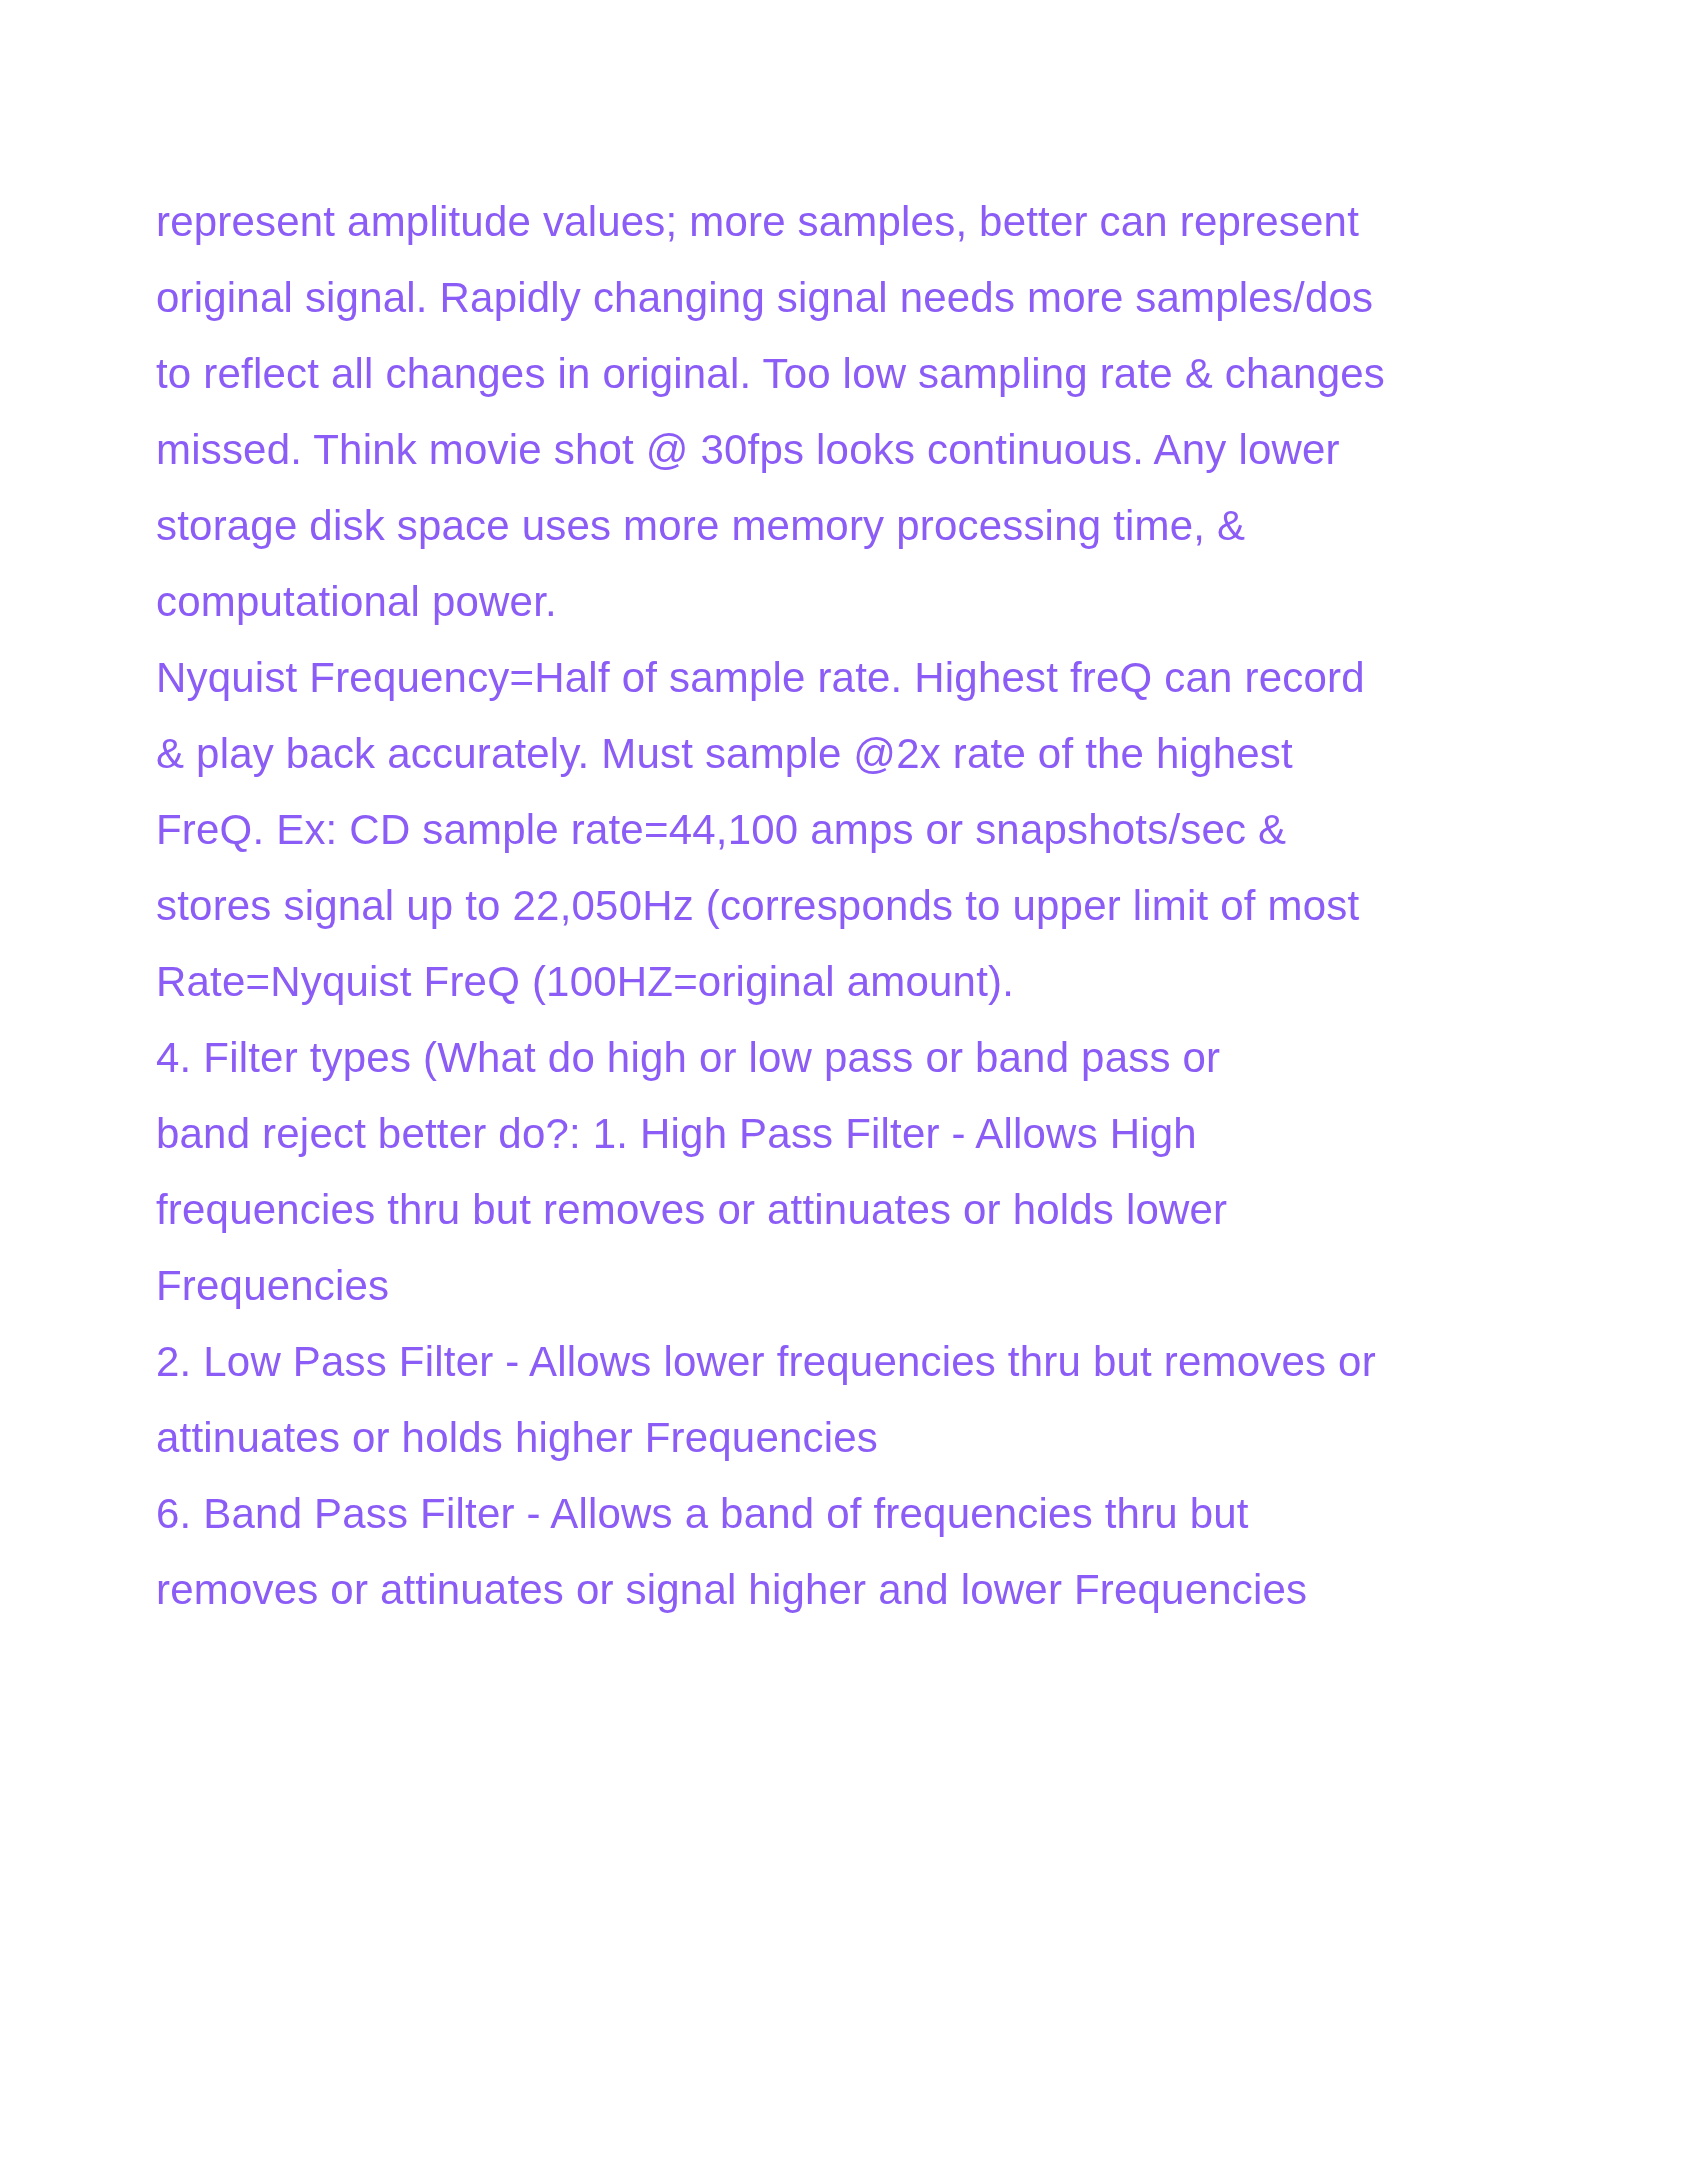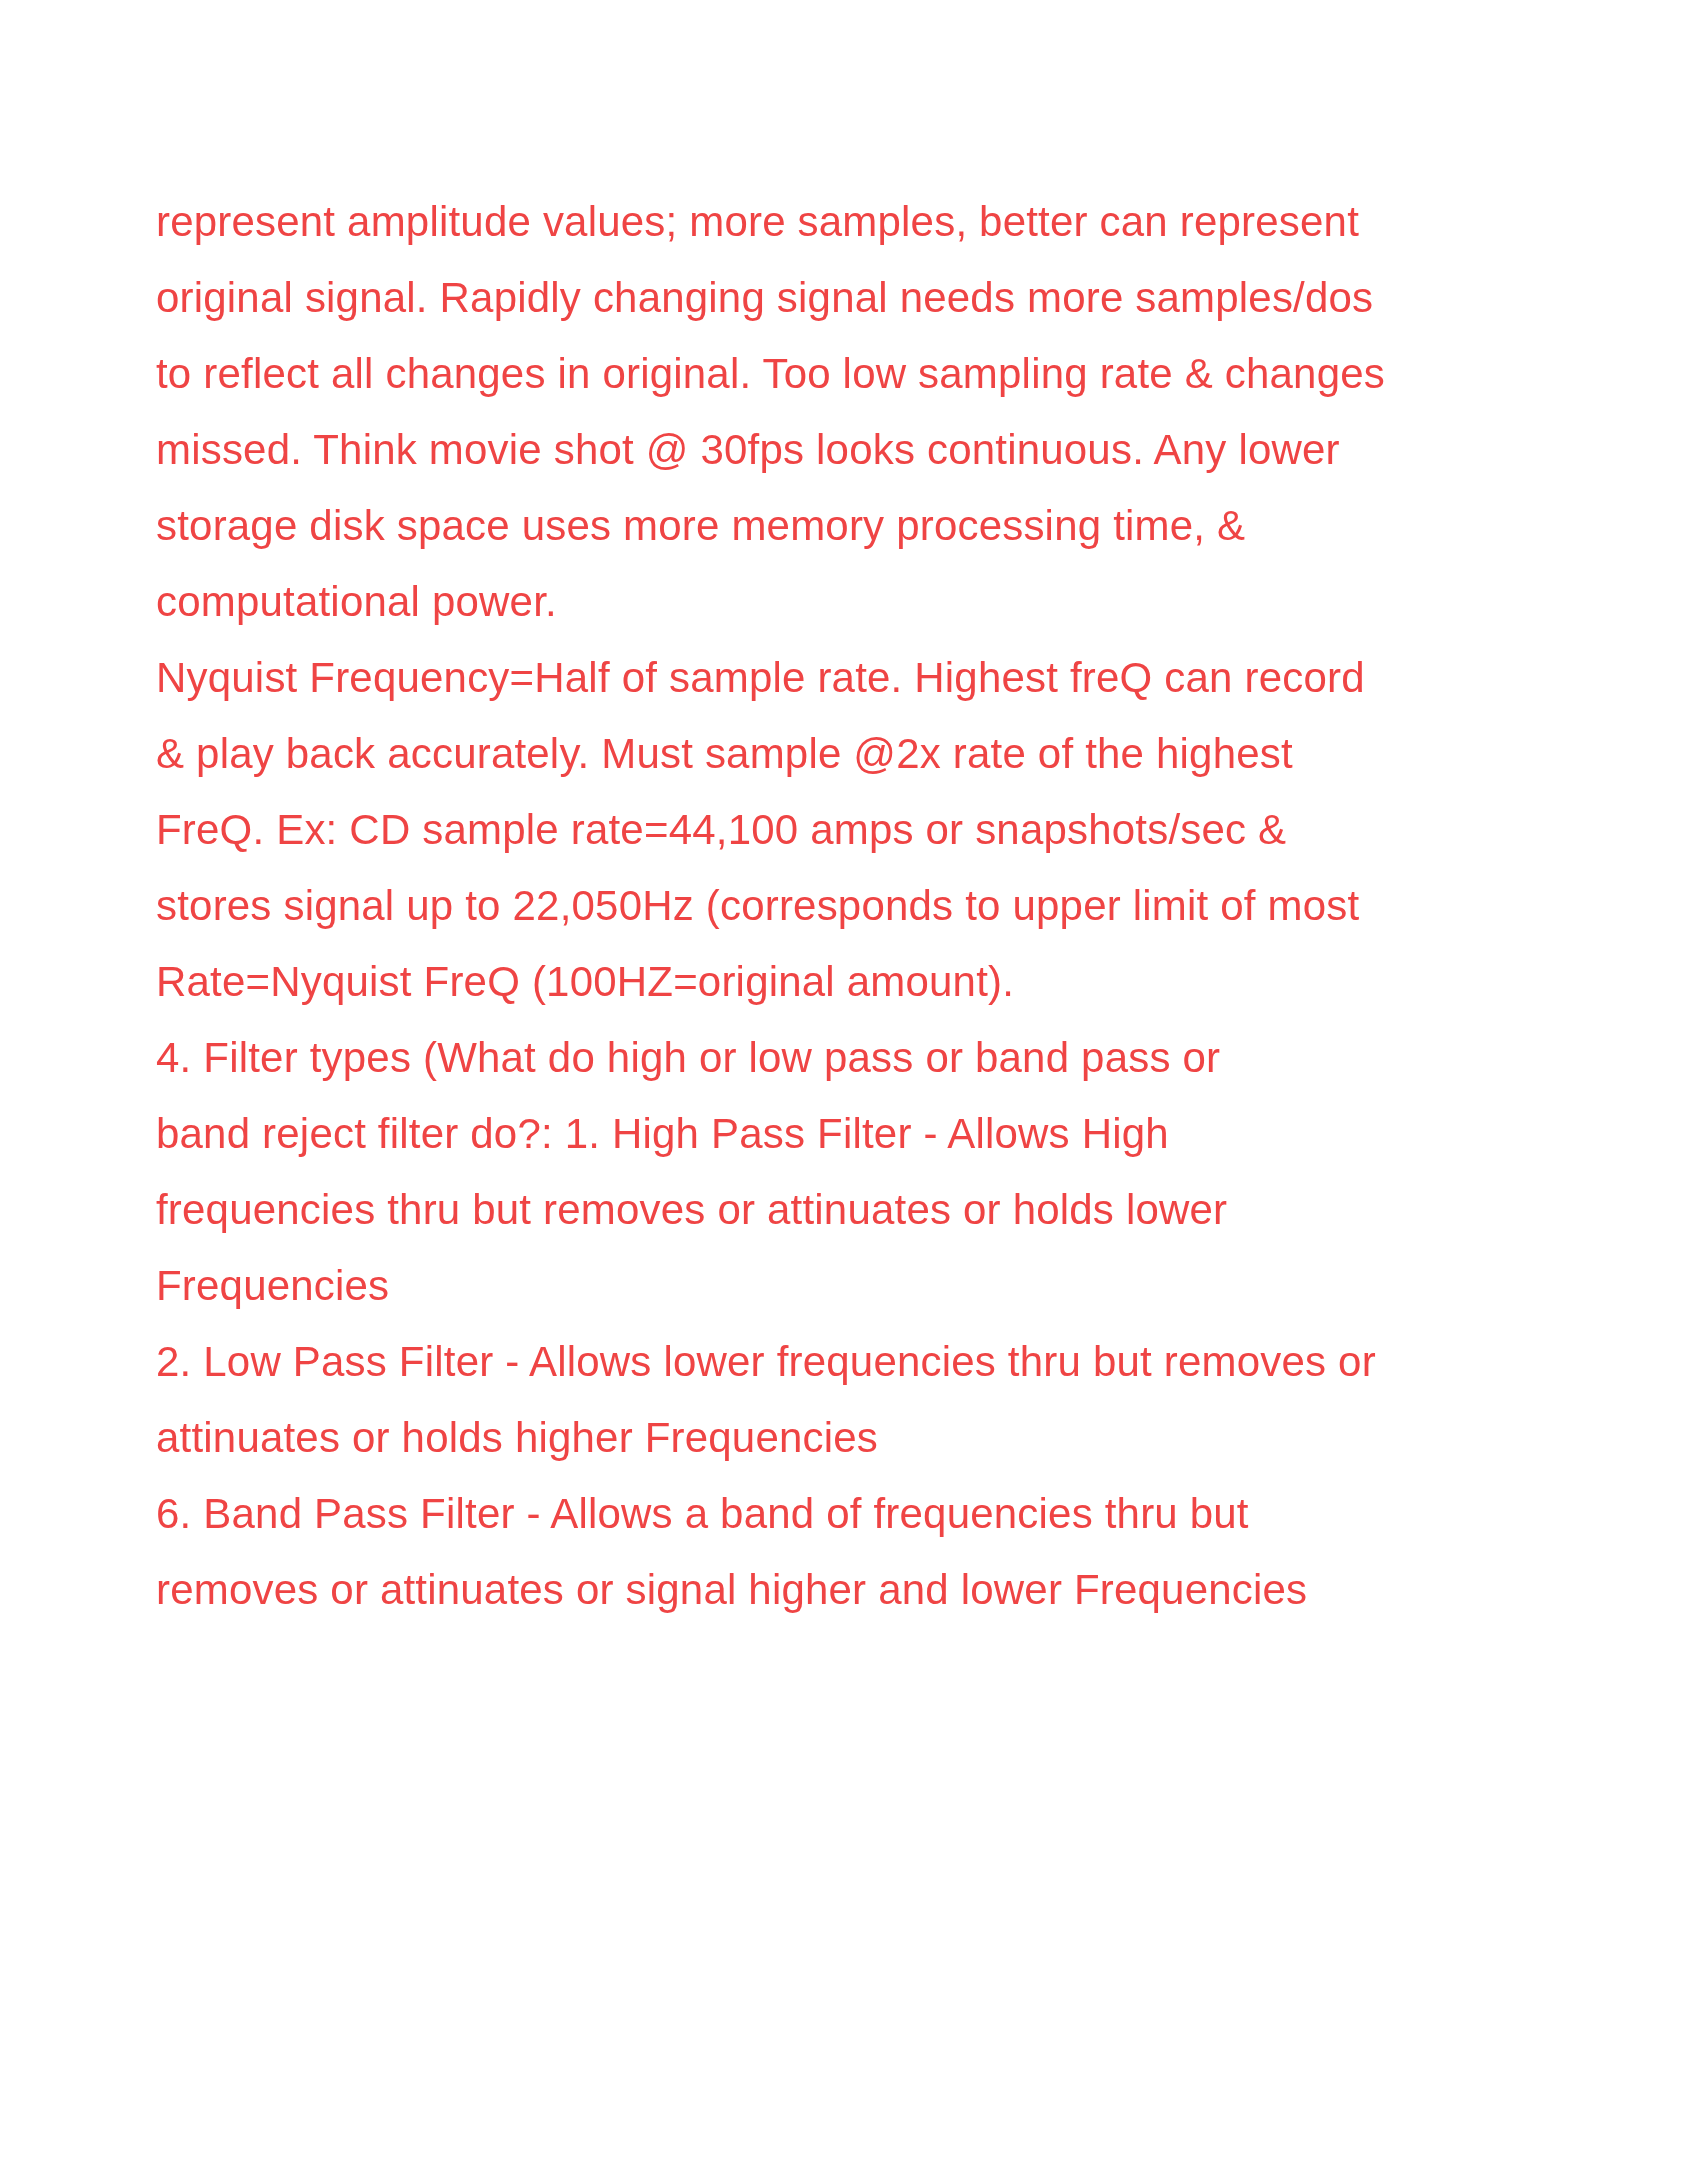--- a/index.html
+++ b/index.html
@@ -13,21 +13,21 @@
     height: 2178px;
     background: #ffffff;
     overflow: hidden;
     font-family: "Liberation Sans", sans-serif;
   }
   .text-block {
     position: absolute;
     left: 156px;
     top: 184px;
     width: 1406px;
-    color: #ef4444;
+    color: #8b5cf6;
     font-size: 42px;
     line-height: 76px;
     letter-spacing: 0.2px;
   }
   .line {
     white-space: pre;
   }
   .run.bold {
     font-weight: normal;
   }
@@ -42,21 +42,21 @@
       <div class="line"><span class="run">to reflect all changes in original. Too low sampling rate &amp; changes</span></div>
       <div class="line"><span class="run">missed. Think movie shot @ 30fps looks continuous. Any lower</span></div>
       <div class="line"><span class="run">storage disk space uses more memory processing time, &amp;</span></div>
       <div class="line"><span class="run">computational power.</span></div>
       <div class="line"><span class="run">Nyquist Frequency=Half of sample rate. Highest freQ can record</span></div>
       <div class="line"><span class="run">&amp; play back accurately. Must sample @2x rate of the highest</span></div>
       <div class="line"><span class="run">FreQ. Ex: CD sample rate=44,100 amps or snapshots/sec &amp;</span></div>
       <div class="line"><span class="run">stores signal up to 22,050Hz (corresponds to upper limit of most</span></div>
       <div class="line"><span class="run">Rate=Nyquist FreQ (100HZ=original amount).</span></div>
       <div class="line"><span class="run">4. </span><span class="run bold">Filter types (What do high or low pass or band pass or</span></div>
-      <div class="line"><span class="run bold">band reject filter do?: </span><span class="run">1. High Pass Filter - Allows High</span></div>
+      <div class="line"><span class="run bold">band reject better do?: </span><span class="run">1. High Pass Filter - Allows High</span></div>
       <div class="line"><span class="run">frequencies thru but removes or attinuates or holds lower</span></div>
       <div class="line"><span class="run">Frequencies</span></div>
       <div class="line"><span class="run">2. Low Pass Filter - Allows lower frequencies thru but removes or</span></div>
       <div class="line"><span class="run">attinuates or holds higher Frequencies</span></div>
       <div class="line"><span class="run">6. Band Pass Filter - Allows a band of frequencies thru but</span></div>
       <div class="line"><span class="run">removes or attinuates or signal higher and lower Frequencies</span></div>
     </div>
 </div>
 
 

